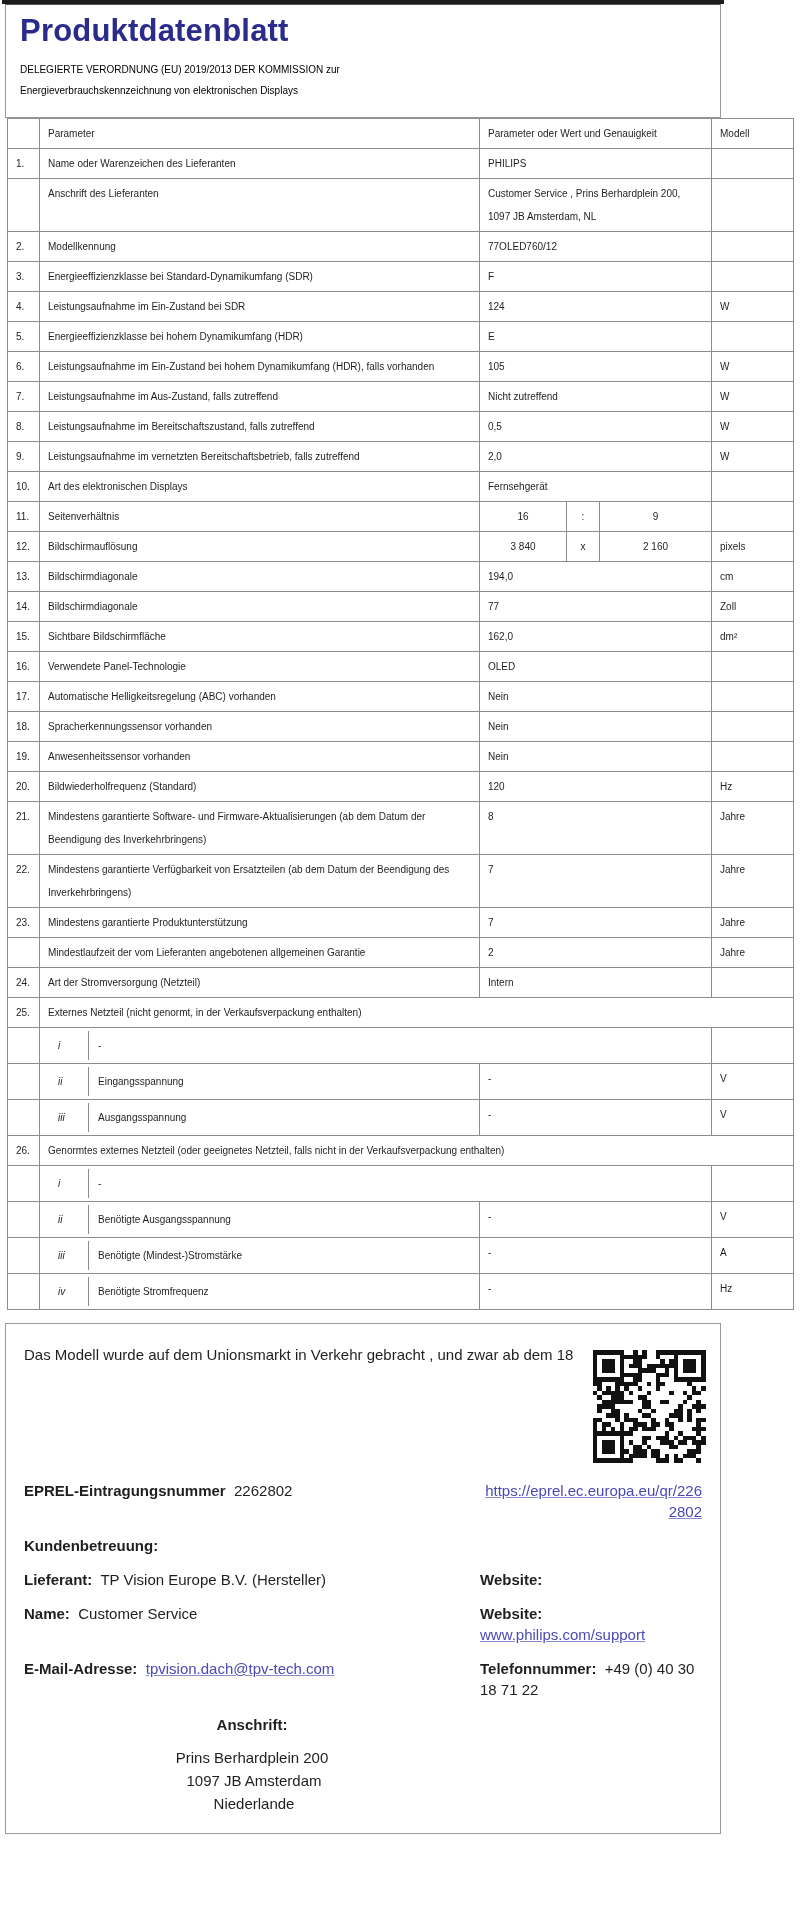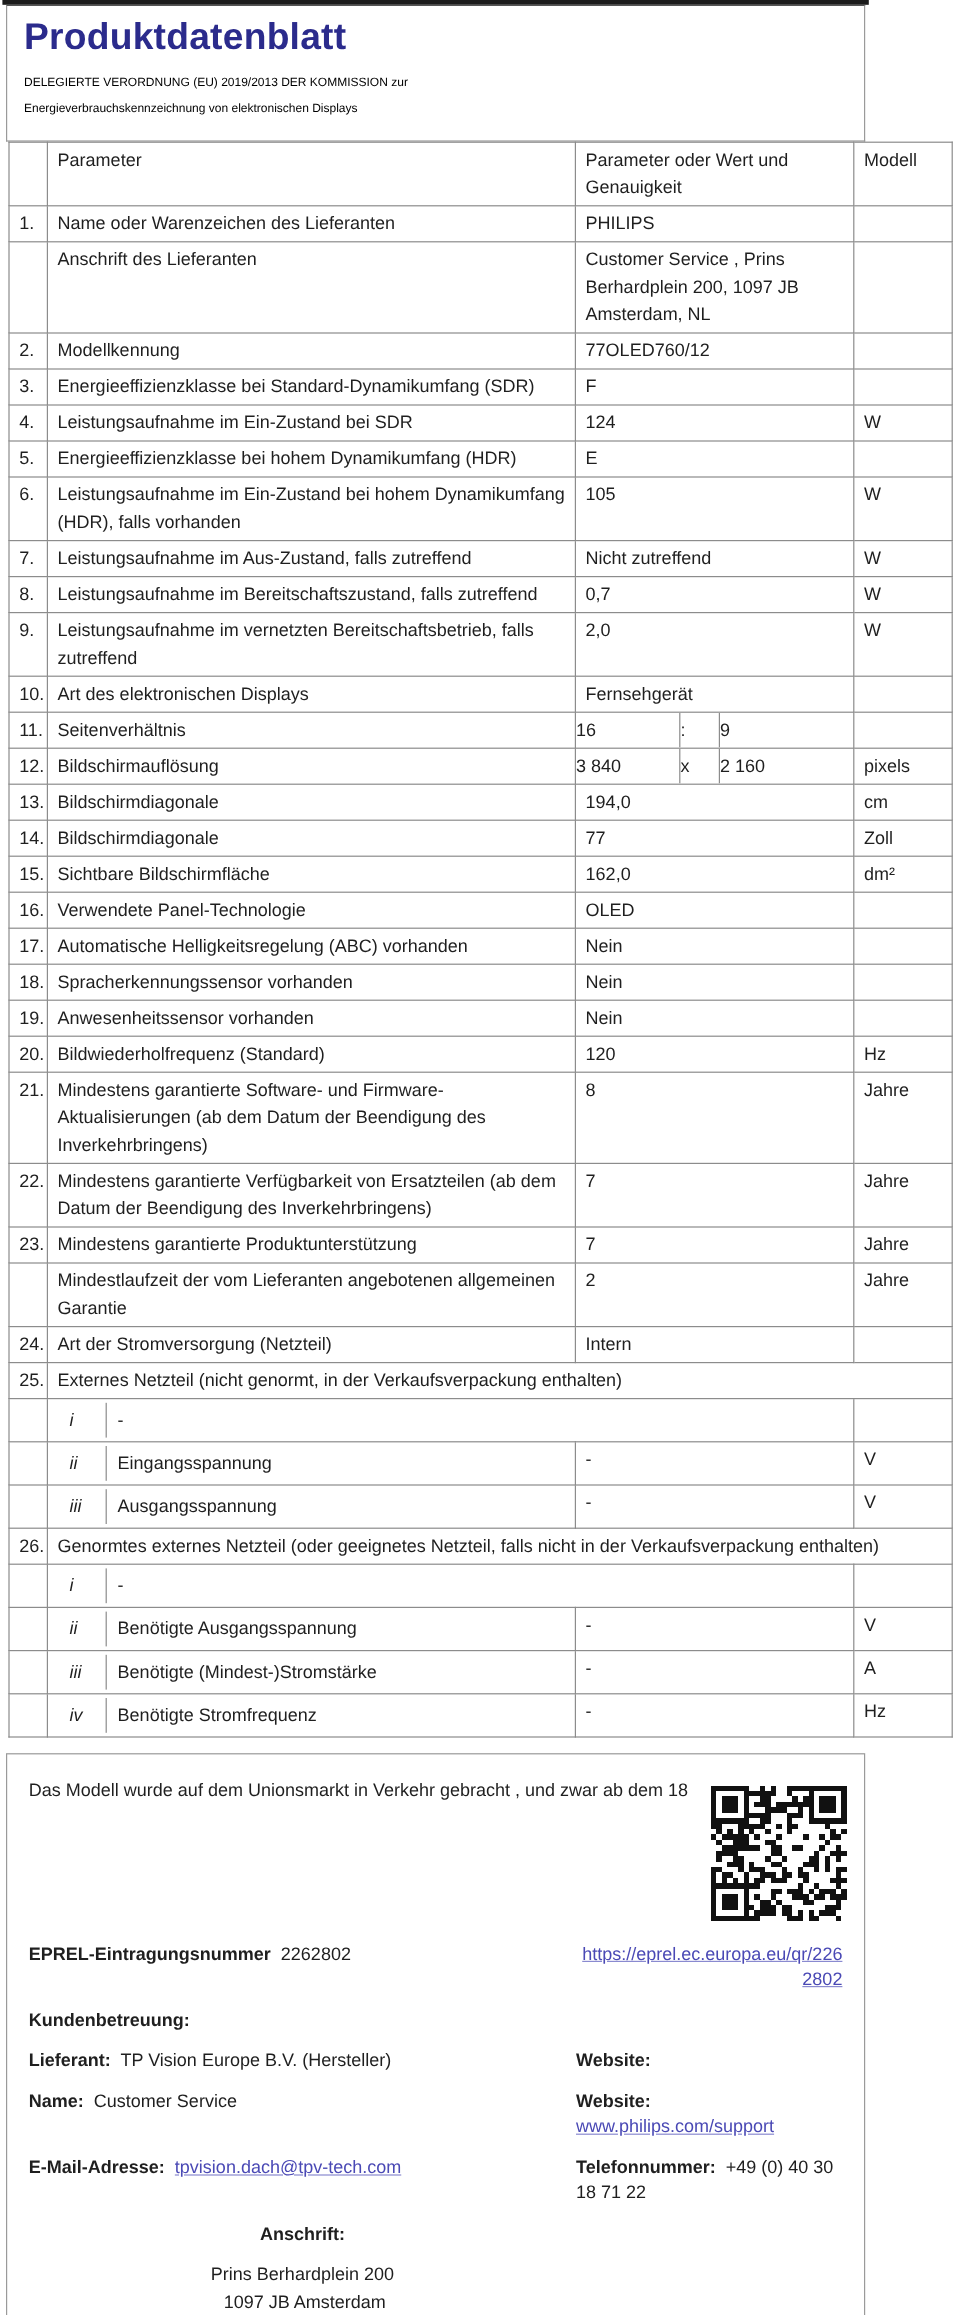--- a/index.html
+++ b/index.html
@@ -33,21 +33,21 @@
     line-height:21px;
     color:#000000;
   }
 
   
   table.param-table{
     border-collapse:collapse;
     table-layout:fixed;
     width:786px;
     margin:0 7px 0 7px;
-    font-size:15px;
+    font-size:10px;
   }
   table.param-table td, table.param-table th{
     border:1px solid #8c8c8c;
     padding:3px 8px;
     line-height:23px;
     vertical-align:top;
     font-weight:normal;
     text-align:left;
     overflow:hidden;
   }
@@ -60,21 +60,21 @@
   td.c-num{text-align:center;padding:3px 2px;}
   td.c-param{padding:3px 30px 3px 9px;}
   td.c-value{padding:3px 10px;}
   td.c-value.ar{text-align:left;}
   td.c-unit{padding:3px 4px 3px 11px;}
   td.c-section{padding:3px 10px 3px 9px;}
 
   
   td.c-value.split{padding:0;}
   .split-flex{display:flex;align-items:stretch;height:100%;}
-  .split-flex span{display:block;text-align:left;padding:3px 0;line-height:23px;}
+  .split-flex span{display:block;text-align:center;padding:3px 0;line-height:23px;}
   .split-flex .sp1{width:86px;border-right:1px solid #8c8c8c;}
   .split-flex .sp2{width:32px;border-right:1px solid #8c8c8c;}
   .split-flex .sp3{flex:1;}
 
   
   td.sub-cell{padding:0;}
   .sub-flex{display:flex;align-items:stretch;min-height:100%;}
   .sub-flex .roman{
     width:30px;flex:0 0 30px;
     border-right:1px solid #8c8c8c;
@@ -191,21 +191,21 @@
         </tr>
         <tr>
           <td class="c-num">7.</td>
           <td class="c-param">Leistungsaufnahme im Aus-Zustand, falls zutreffend</td>
           <td class="c-value ar">Nicht zutreffend</td>
           <td class="c-unit">W</td>
         </tr>
         <tr>
           <td class="c-num">8.</td>
           <td class="c-param">Leistungsaufnahme im Bereitschaftszustand, falls zutreffend</td>
-          <td class="c-value ar">0,7</td>
+          <td class="c-value ar">0,5</td>
           <td class="c-unit">W</td>
         </tr>
         <tr>
           <td class="c-num">9.</td>
           <td class="c-param">Leistungsaufnahme im vernetzten Bereitschaftsbetrieb, falls zutreffend</td>
           <td class="c-value ar">2,0</td>
           <td class="c-unit">W</td>
         </tr>
         <tr>
           <td class="c-num">10.</td>

